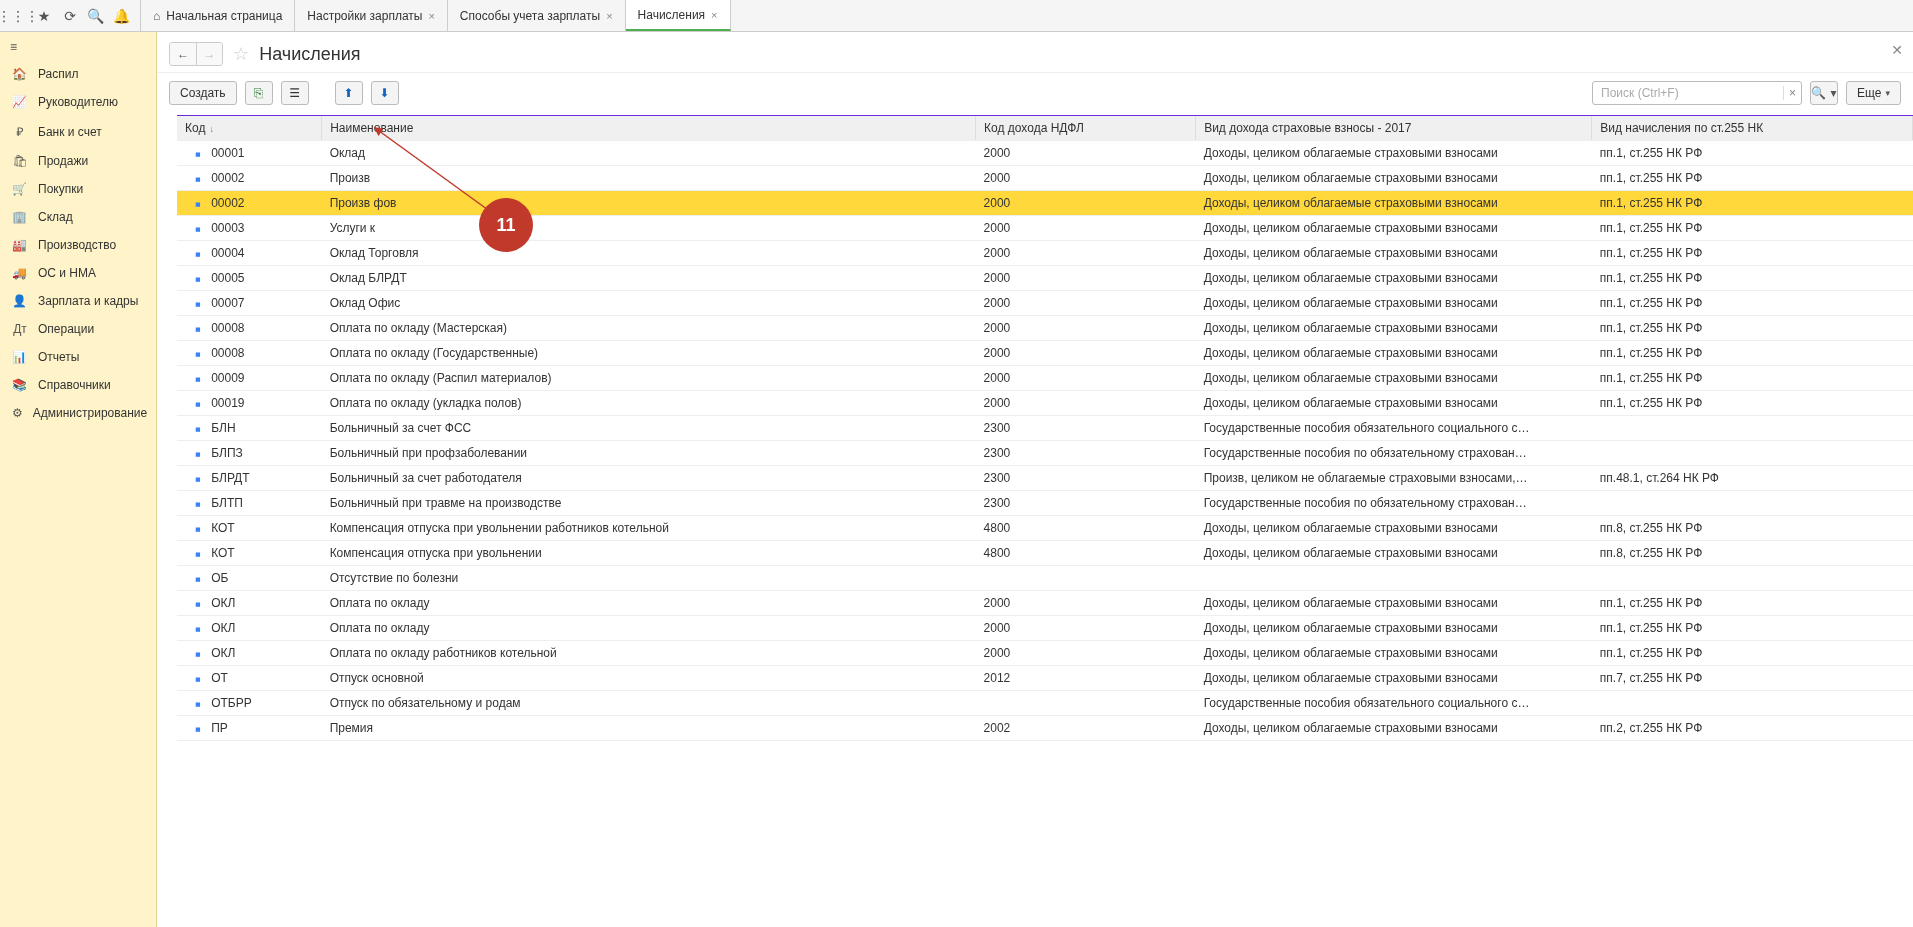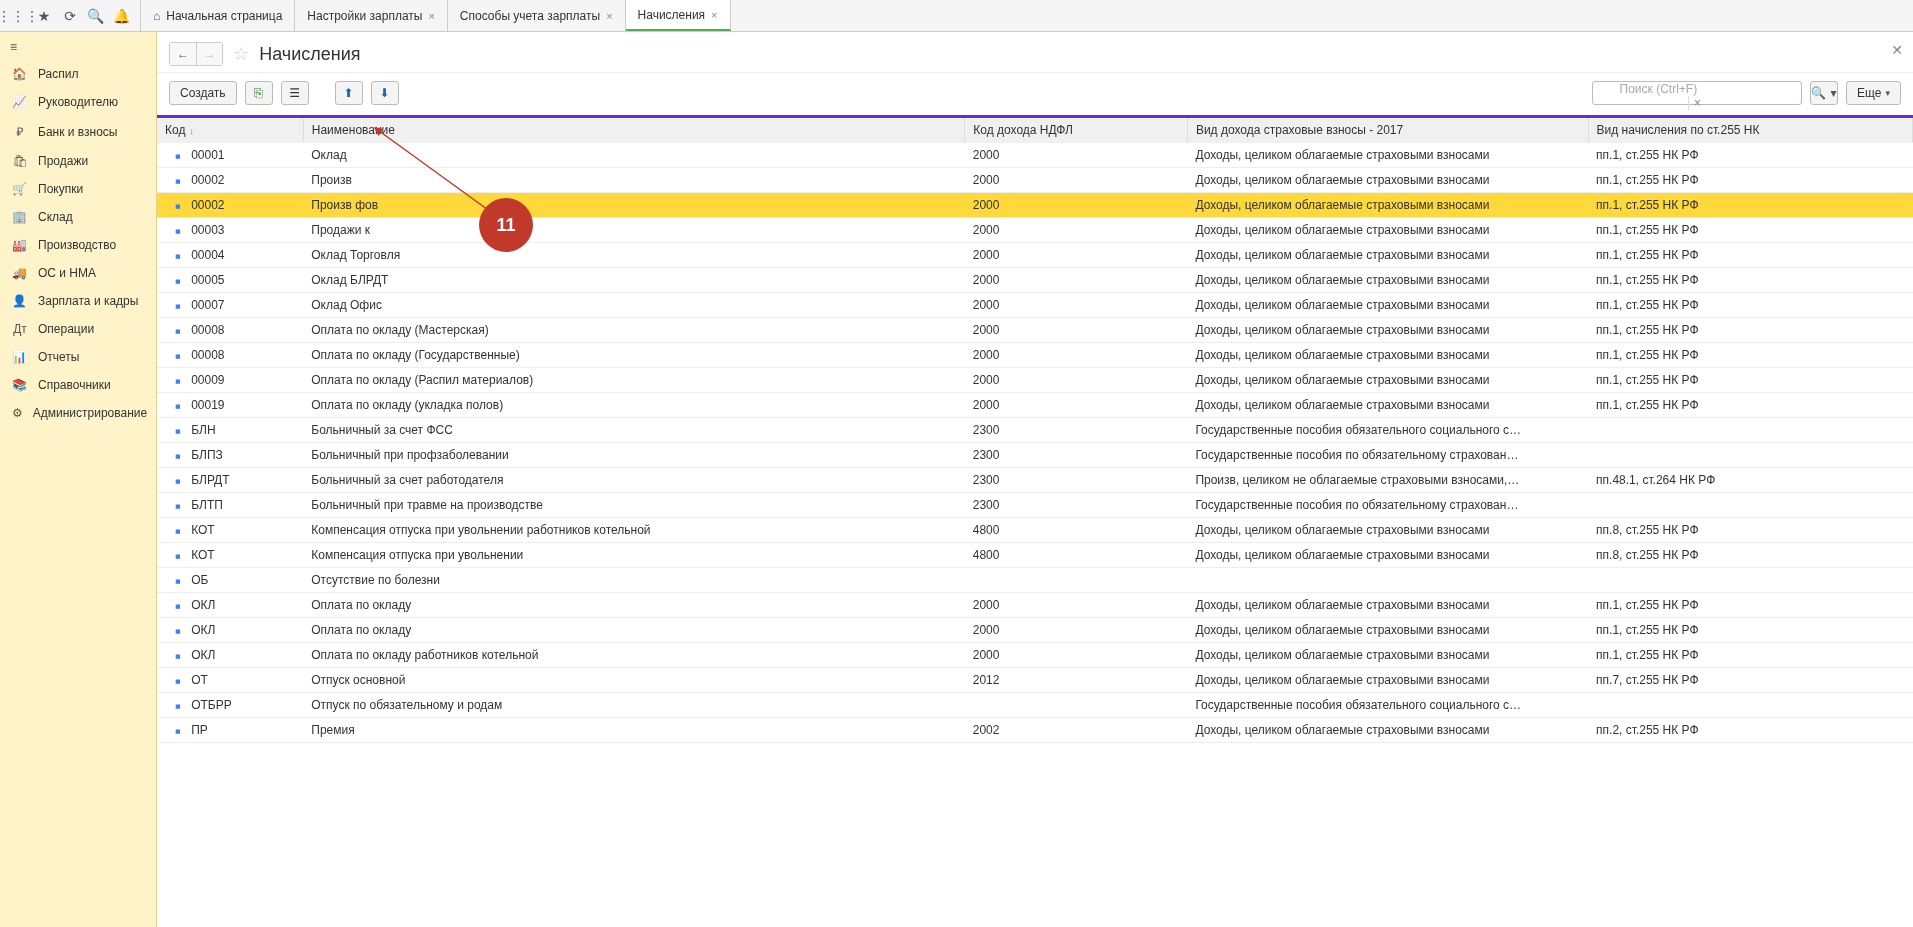--- a/index.html
+++ b/index.html
@@ -36,27 +36,27 @@
 .page-title { font-size: 18px; color: #333; font-weight: normal; }
 .main-close { position: absolute; right: 10px; top: 10px; font-size: 14px; color: #888; cursor: pointer; }
 
 
 .list-toolbar { display: flex; align-items: center; gap: 8px; padding: 8px 12px 10px; }
 .btn { height: 24px; border: 1px solid #bbb; border-radius: 3px; background: #f4f4f4; display: flex; align-items: center; justify-content: center; padding: 0 10px; font-size: 12px; cursor: pointer; color: #333; }
 .btn.icon-only { padding: 0; width: 28px; }
 .btn.icon-only span { font-size: 12px; }
 .btn .arrow-dn { margin-left: 4px; font-size: 9px; color: #555;}
 .toolbar-spacer { flex: 1; }
-.search-wrap { display: flex; align-items: center; border: 1px solid #bbb; border-radius: 3px; height: 24px; background: #fff; width: 210px; flex-direction: column; }
+.search-wrap { display: flex; align-items: center; border: 1px solid #bbb; border-radius: 3px; height: 24px; background: #fff; width: 210px; }
 .search-wrap input { border: none; outline: none; flex: 1; padding: 0 8px; font-size: 12px; color: #333; }
 .search-wrap input::placeholder { color: #aaa; }
 .search-wrap .clear { width: 18px; text-align: center; color: #888; cursor: pointer; font-size: 12px; border-left: 1px solid #ddd;}
 
 
-.table-wrap { flex: 1; overflow: auto; border-top: 3px solid #6d28d9; }
+.table-wrap { flex: 1; overflow: auto; border-top: 1px solid #6d28d9; margin-left: 20px; }
 table { width: 100%; border-collapse: collapse; table-layout: fixed; }
 th, td { text-align: left; padding: 5px 8px; border-bottom: 1px solid #eee; font-size: 12px; white-space: nowrap; overflow: hidden; text-overflow: ellipsis; }
 th { background: #f0f0f0; border-right: 1px solid #ddd; font-weight: normal; color: #333; position: sticky; top: 0; }
 col.c-code { width: 115px; }
 col.c-name { width: 520px; }
 col.c-ndfl { width: 175px; }
 col.c-ins  { width: 315px; }
 col.c-art  { width: 255px; }
 td.code-cell { padding-left: 18px; }
 .row-ico { color: #3b82f6; font-size: 8px; margin-right: 10px; display: inline-block; transform: rotate(45deg); }
@@ -115,21 +115,21 @@
           <div class="sidebar-item">
             <span class="ico">🏠</span>
             <span>Распил</span>
           </div>
           <div class="sidebar-item">
             <span class="ico">📈</span>
             <span>Руководителю</span>
           </div>
           <div class="sidebar-item">
             <span class="ico">₽</span>
-            <span>Банк и взносы</span>
+            <span>Банк и счет</span>
           </div>
           <div class="sidebar-item">
             <span class="ico">🛍</span>
             <span>Продажи</span>
           </div>
           <div class="sidebar-item">
             <span class="ico">🛒</span>
             <span>Покупки</span>
           </div>
           <div class="sidebar-item">
@@ -243,21 +243,21 @@
               </tr>
               <tr class="selected">
                 <td class="code-cell"><span class="row-ico">◆</span><span>00002</span></td>
                 <td>Произв               фов</td>
                 <td>2000</td>
                 <td>Доходы, целиком облагаемые страховыми взносами</td>
                 <td>пп.1, ст.255 НК РФ</td>
               </tr>
               <tr>
                 <td class="code-cell"><span class="row-ico">◆</span><span>00003</span></td>
-                <td>Продажи к</td>
+                <td>Услуги к</td>
                 <td>2000</td>
                 <td>Доходы, целиком облагаемые страховыми взносами</td>
                 <td>пп.1, ст.255 НК РФ</td>
               </tr>
               <tr>
                 <td class="code-cell"><span class="row-ico">◆</span><span>00004</span></td>
                 <td>Оклад Торговля</td>
                 <td>2000</td>
                 <td>Доходы, целиком облагаемые страховыми взносами</td>
                 <td>пп.1, ст.255 НК РФ</td>

